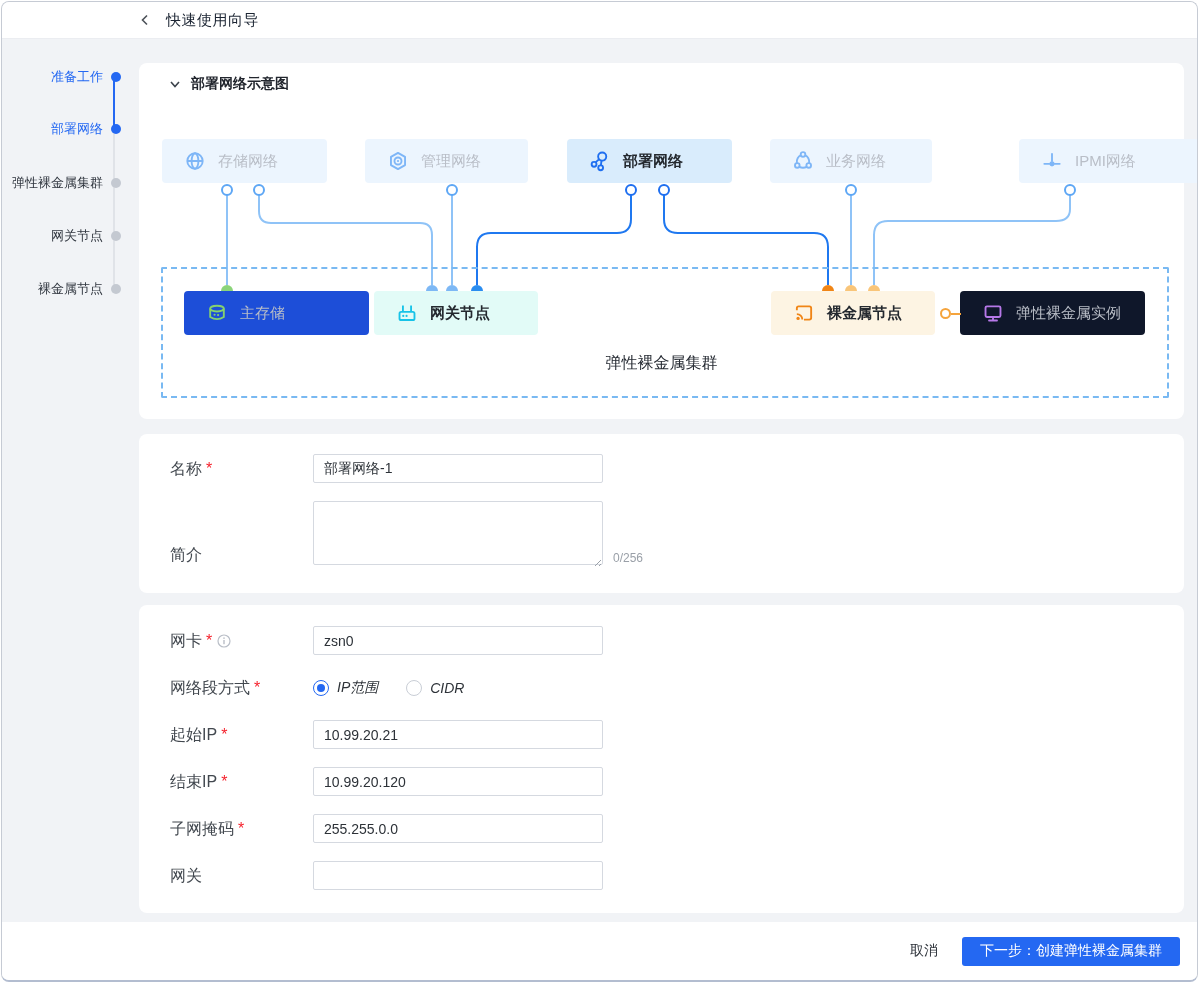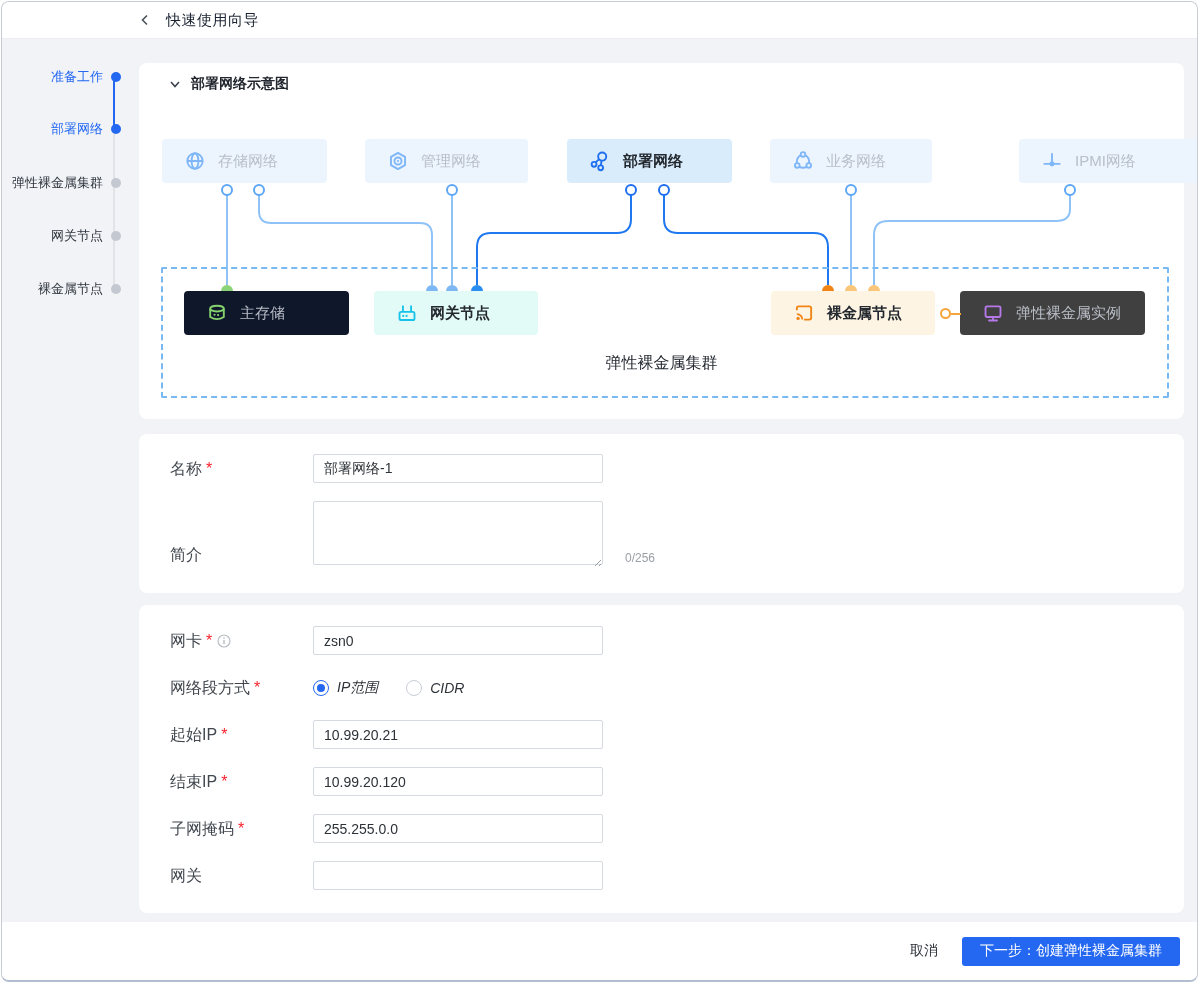--- a/index.html
+++ b/index.html
@@ -50,21 +50,21 @@
   .form{ padding:20px 0 0 31px; }
   .frow{ display:flex; margin-bottom:18px; }
   .flabel{ width:143px; font-size:16px; color:#42484f; line-height:29px; display:flex; align-items:center;}
   .req{ color:#f5222d; margin-left:4px; }
   .tinput{ width:290px; height:29px; border:1px solid #d5d9e0; border-radius:2px; font-size:14px; color:#2d3238; padding:0 10px; background:#fff; font-family:"Liberation Sans","DejaVu Sans",sans-serif;}
   .ta-wrap{ position:relative; }
   .tarea{ width:290px; height:64px; border:1px solid #d5d9e0; border-radius:2px; resize:none; background:#fff;}
   .resize-h{ position:absolute; right:2px; bottom:3px; width:9px; height:9px;
     background:repeating-linear-gradient(135deg,transparent 0 2px,#9aa0a8 2px 3px);
     clip-path:polygon(100% 0,100% 100%,0 100%); }
-  .counter{ font-size:12px; color:#9aa0a8; align-self:flex-end; margin-left:22px; margin-bottom:4px;}
+  .counter{ font-size:12px; color:#9aa0a8; align-self:flex-end; margin-left:10px; margin-bottom:4px;}
   .info-i{ margin-left:5px; display:inline-flex; }
   .radio-row{ display:flex; align-items:center; height:29px; }
   .radio{ display:flex; align-items:center; margin-right:28px; cursor:pointer;}
   .rdot{ width:16px; height:16px; border-radius:50%; border:1px solid #c9ced6; background:#fff; position:relative; }
   .radio.checked .rdot{ border-color:#2468f2; }
   .radio.checked .rdot::after{ content:""; position:absolute; left:3px; top:3px; width:8px; height:8px; border-radius:50%; background:#2468f2;}
   .rlabel{ font-size:14px; color:#2d3238; margin-left:8px;font-style:italic; }
   
   .footer{ flex:0 0 auto; height:58px; background:#fff; display:flex; align-items:center; justify-content:flex-end; padding-right:17px; padding-bottom:0;}
   .cancel-btn{ font-size:14px; color:#2b3038; margin-right:24px; cursor:pointer; background:none; border:none; font-family:inherit;}
@@ -207,21 +207,21 @@
       <div class="cluster-label">弹性裸金属集群</div>
 
       <div class="cap" style="left:82px;background:#8bd47a"></div>
       <div class="cap" style="left:287px;background:#7db8f5"></div>
       <div class="cap" style="left:307px;background:#7db8f5"></div>
       <div class="cap" style="left:332px;background:#2a8df0"></div>
       <div class="cap" style="left:683px;background:#f08516"></div>
       <div class="cap" style="left:706px;background:#f9c579"></div>
       <div class="cap" style="left:729px;background:#f9c579"></div>
 
-      <div class="node bottom" style="left:45px;width:165px;background:#0f172a">
+      <div class="node bottom" style="left:45px;width:185px;background:#1d4ed8">
         <span class="icon">
           <svg width="22" height="22" viewBox="0 0 20 20">
               <g stroke="#85d16e" stroke-width="1.7" fill="none">
                 <ellipse cx="10" cy="6" rx="6.2" ry="2.6"></ellipse>
                 <path d="M3.8,6 V13.6 Q10,17.6 16.2,13.6 V6"></path>
               </g>
               <circle cx="7.8" cy="11.6" r="1" fill="#85d16e"></circle>
               <circle cx="11" cy="11.9" r="1" fill="#85d16e"></circle>
             </svg>
         </span>
@@ -246,21 +246,21 @@
           <svg width="22" height="22" viewBox="0 0 20 20">
               <g stroke="#f08516" stroke-width="1.7" fill="none">
                 <path d="M3.5,7.5 V5.6 Q3.5,4 5.1,4 H14.9 Q16.5,4 16.5,5.6 V14.4 Q16.5,16 14.9,16 H10"></path>
                 <path d="M3.5,11 A5,5 0 0 1 8.5,16"></path>
               </g>
               <circle cx="4.6" cy="14.9" r="1.5" fill="#f08516"></circle>
             </svg>
         </span>
         <span class="nlabel">裸金属节点</span>
       </div>
-      <div class="node bottom" style="left:821px;width:185px;background:#404040">
+      <div class="node bottom" style="left:821px;width:185px;background:#0f172a">
         <span class="icon">
           <svg width="22" height="22" viewBox="0 0 20 20">
               <g stroke="#b678e8" stroke-width="1.7" fill="none" stroke-linecap="round">
                 <rect x="3.2" y="4" width="13.6" height="9.6" rx="1.3"></rect>
                 <path d="M10,13.6 V16.2"></path>
                 <path d="M6.4,16.8 H13.6"></path>
               </g>
             </svg>
         </span>
         <span class="nlabel">弹性裸金属实例</span>

